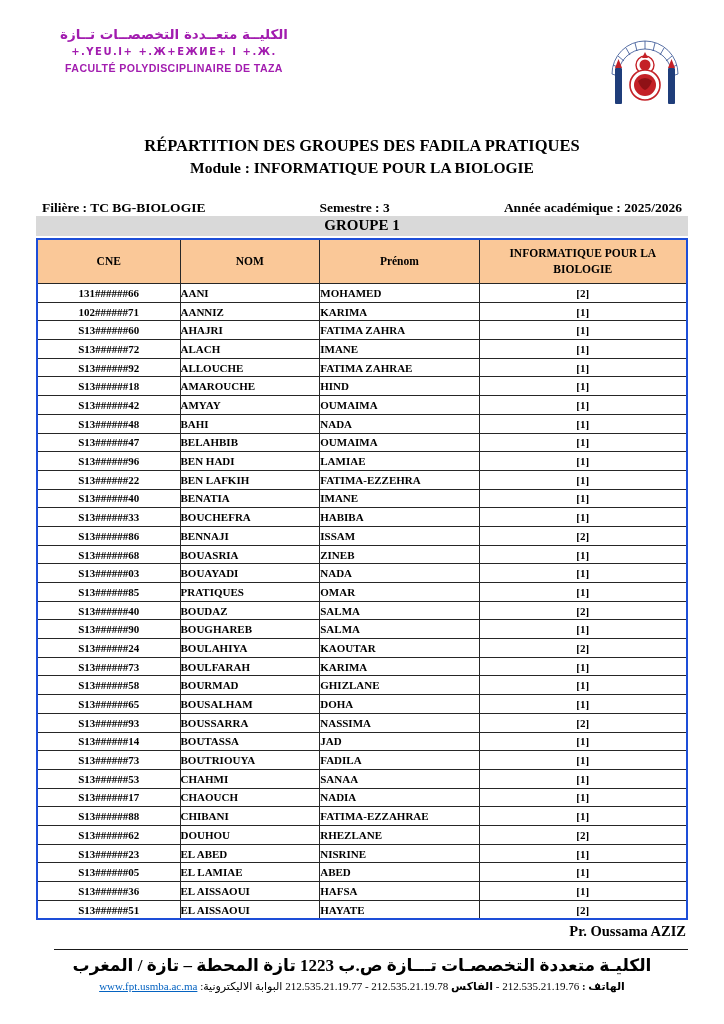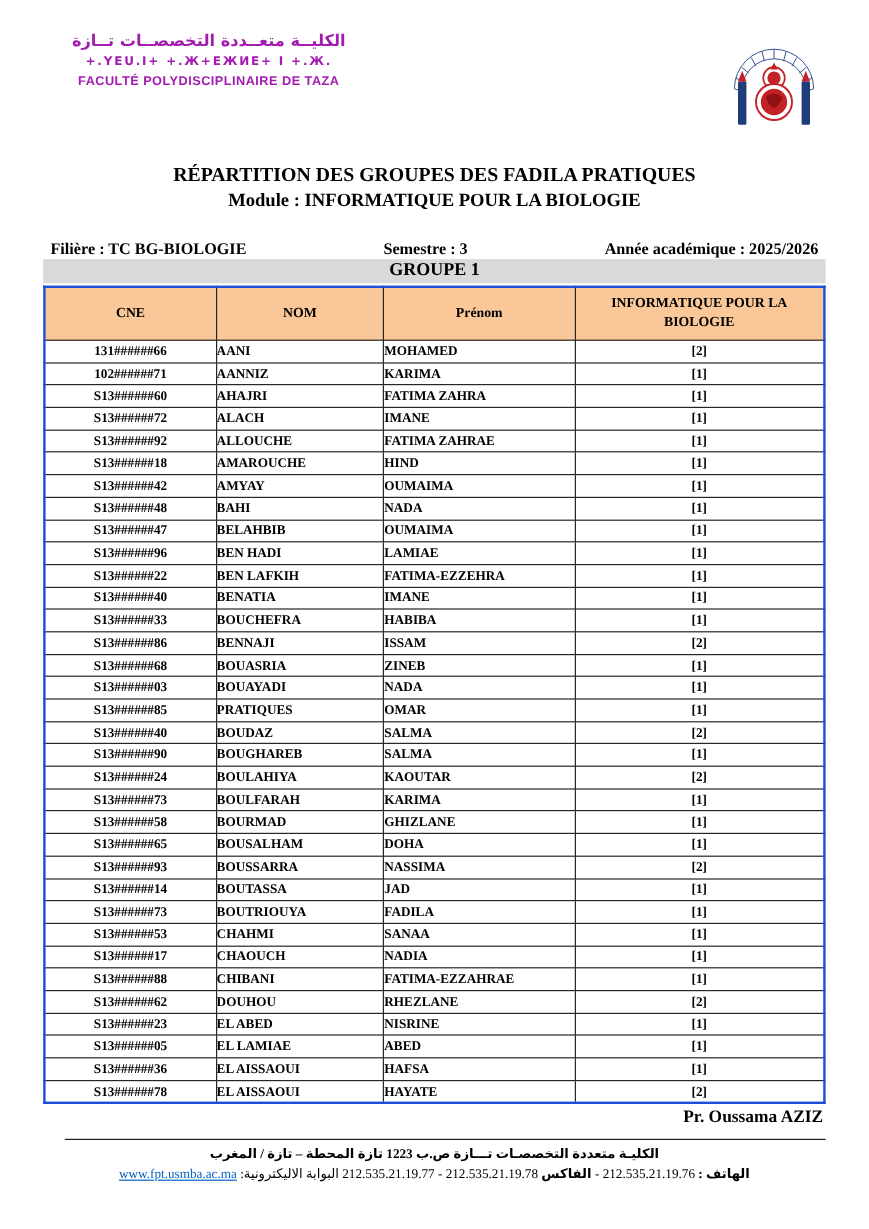--- a/index.html
+++ b/index.html
@@ -22,21 +22,21 @@
   table.students{width:100%;border-collapse:collapse;table-layout:fixed;margin-top:2px;
         font-family:Liberation Serif, serif;font-weight:bold;border:2px solid #1d4ed8;}
   table.students th{background:#fac898;font-size:11.5px;border:1px solid #262626;padding:2px 0;line-height:1.35;font-weight:bold;}
   table.students td{font-size:11px;border:1px solid #262626;height:17.7px;padding:0;white-space:nowrap;overflow:hidden;}
   td.c0{text-align:center;}
   td.c1,td.c2{text-align:left;padding-left:8px;}
   td.c3{text-align:center;}
   
   .signature{text-align:right;font-weight:bold;font-size:14.5px;margin-top:3px;padding-right:2px;}
   .foot-rule{border:none;border-top:1.8px solid #1a1a1a;margin:9px 0 5px 18px;}
-  .foot-ar1{text-align:center;font-family:"Liberation Serif","DejaVu Sans",serif;font-weight:bold;font-size:11px;direction:rtl;}
+  .foot-ar1{text-align:center;font-family:"Liberation Serif","DejaVu Sans",serif;font-weight:bold;font-size:17px;direction:rtl;}
   .contact{text-align:center;font-family:"Liberation Serif","DejaVu Sans",serif;font-size:11px;direction:rtl;margin-top:4px;}
   .contact .lbl{font-weight:bold;}
   .contact .num{direction:ltr;unicode-bidi:embed;}
   .link{color:#0563c1;text-decoration:underline;direction:ltr;unicode-bidi:embed;}
 </style>
 </head>
 <body>
 
 <div class="page">
 
@@ -304,21 +304,21 @@
           <td class="c2">ABED</td>
           <td class="c3">[1]</td>
         </tr>
         <tr>
           <td class="c0">S13######36</td>
           <td class="c1">EL AISSAOUI</td>
           <td class="c2">HAFSA</td>
           <td class="c3">[1]</td>
         </tr>
         <tr>
-          <td class="c0">S13######78</td>
+          <td class="c0">S13######51</td>
           <td class="c1">EL AISSAOUI</td>
           <td class="c2">HAYATE</td>
           <td class="c3">[2]</td>
         </tr>
       </tbody>
   </table>
 
   <div class="signature">Pr. Oussama AZIZ</div>
 
   <hr class="foot-rule">

